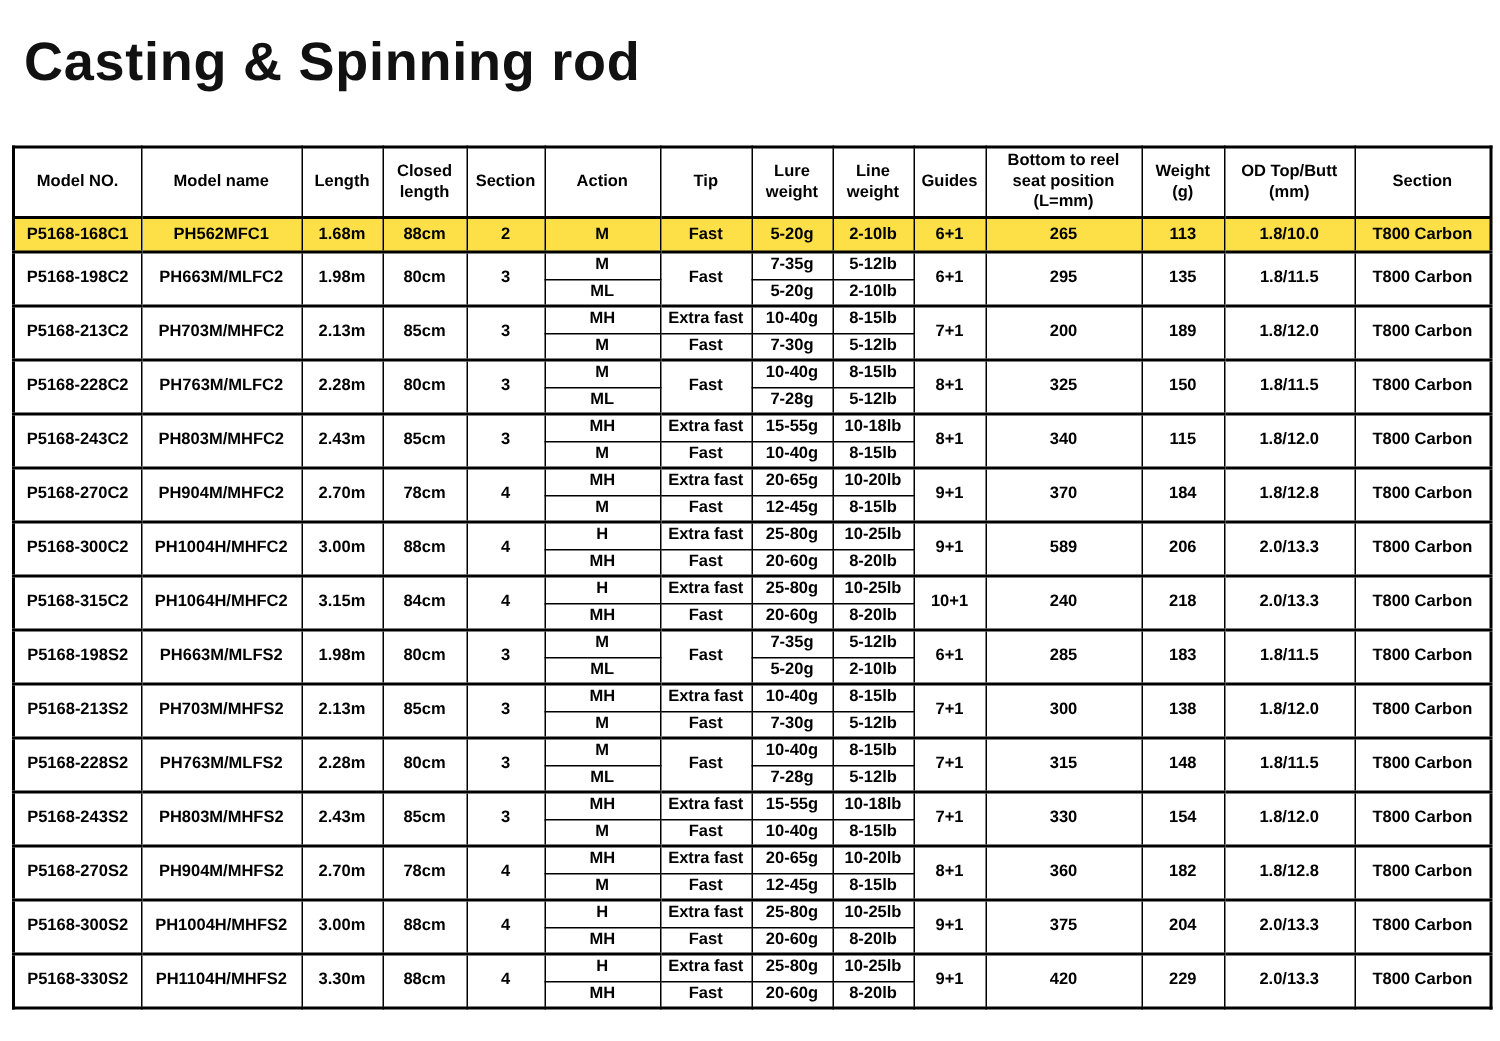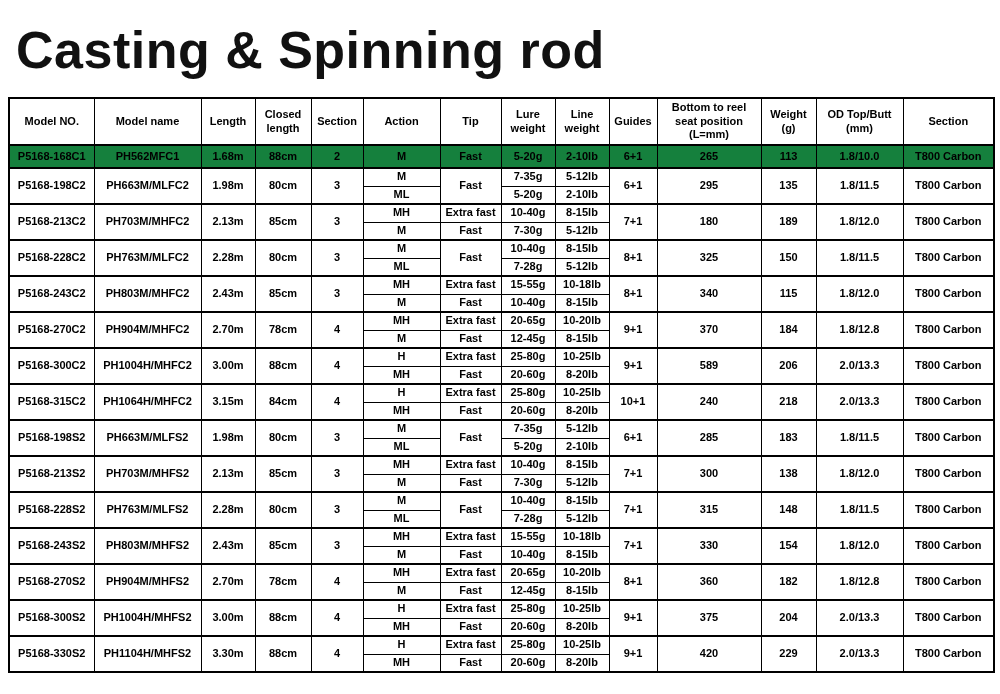--- a/index.html
+++ b/index.html
@@ -6,21 +6,21 @@
   html, body {
     width: 1000px; height: 694px;
     background: #ffffff;
     font-family: "Liberation Sans", sans-serif;
     overflow: hidden;
   }
   .page { width: 1000px; height: 694px; position: relative; }
   h1.title {
     position: absolute;
     left: 16px; top: 20px;
-    font-size: 52px;
+    font-size: 36px;
     font-weight: bold;
     color: #111111;
     letter-spacing: 0.5px;
     white-space: nowrap;
   }
   table.spec {
     position: absolute;
     left: 8px; top: 97px;
     width: 985px;
     border-collapse: collapse;
@@ -36,21 +36,21 @@
     line-height: 1.25;
     color: #000000;
     padding: 1px 2px;
     overflow: hidden;
   }
   .spec thead tr { height: 47px; }
   .spec thead th { background: #ffffff; }
   .spec tbody tr { height: 18px; }
   .spec tbody tr.single { height: 23px; }
   .spec tbody tr.group-start td { border-top: 2px solid #000000; }
-  .spec tbody tr.highlight td { background: #15803d; margin-top: 36px; }
+  .spec tbody tr.highlight td { background: #fde047; margin-top: 36px; }
 </style>
 </head>
 <body>
 
 <div class="page">
   <h1 class="title">Casting &amp; Spinning rod</h1>
 
   <table class="spec">
     <colgroup>
       <col style="width:85px">
@@ -128,21 +128,21 @@
           <td rowspan="2">P5168-213C2</td>
           <td rowspan="2">PH703M/MHFC2</td>
           <td rowspan="2">2.13m</td>
           <td rowspan="2">85cm</td>
           <td rowspan="2">3</td>
           <td>MH</td>
           <td>Extra fast</td>
           <td>10-40g</td>
           <td>8-15lb</td>
           <td rowspan="2">7+1</td>
-          <td rowspan="2">180</td>
+          <td rowspan="2">200</td>
           <td rowspan="2">189</td>
           <td rowspan="2">1.8/12.0</td>
           <td rowspan="2">T800 Carbon</td>
         </tr>
         <tr>
           <td>M</td>
           <td>Fast</td>
           <td>7-30g</td>
           <td>5-12lb</td>
         </tr>

